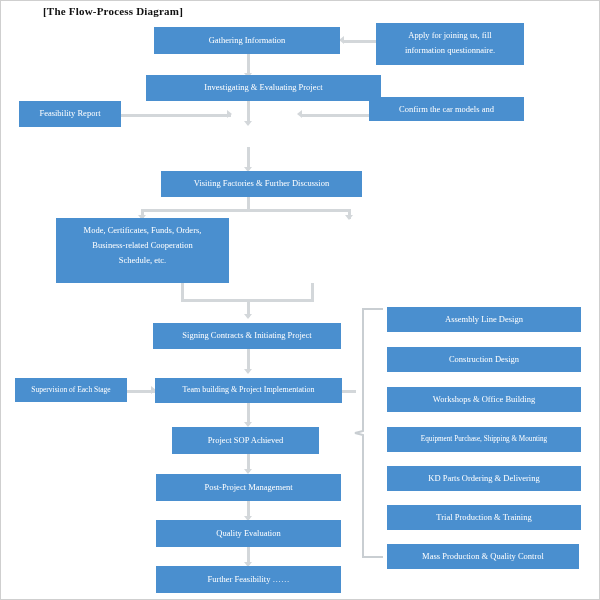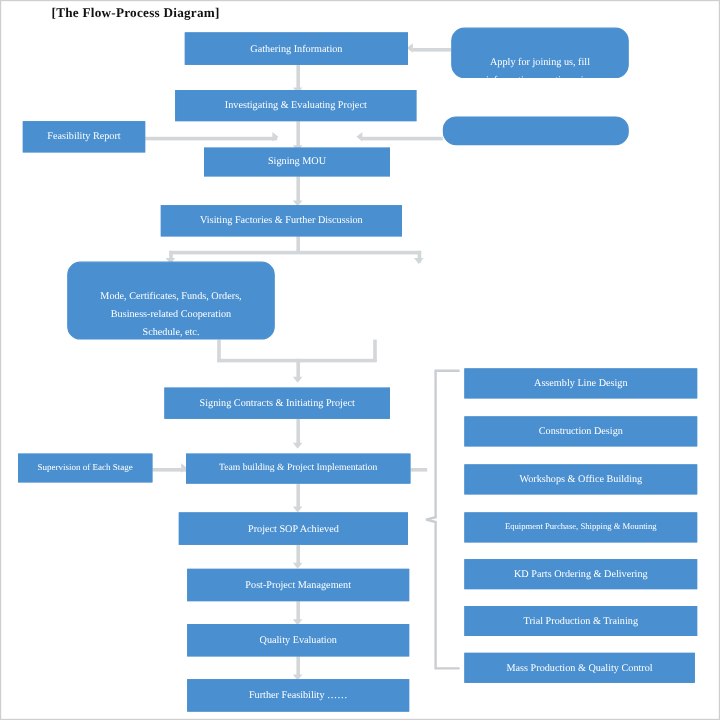--- a/index.html
+++ b/index.html
@@ -41,22 +41,21 @@
     align-items: center;
     justify-content: center;
     text-align: center;
     box-sizing: border-box;
     padding: 2px 4px;
     line-height: 1.55;
     border: 1px solid #4a8fcf;
   }
   .node.multi {
     display: block;
-    padding-top: 20px;
-    border-radius: 11px;
+    padding-top: 4px;
   }
   .node.multi .ln {
     display: block;
     text-align: center;
     line-height: 1.75;
   }
   .conn {
     position: absolute;
     background: #d3d7da;
   }
@@ -154,61 +153,58 @@
 
   <div class="node" style="left:153px; top:26px; width:186px; height:27px;">
     <span>Gathering Information</span>
   </div>
 
   <div class="node multi" style="left:375px; top:22px; width:148px; height:42px;">
     <span class="ln">Apply for joining us, fill</span>
     <span class="ln">information questionnaire.</span>
   </div>
 
-  <div class="node" style="left:145px; top:74px; width:201px; height:26px;">
+  <div class="node" style="left:145px; top:74px; width:235px; height:26px;">
     <span>Investigating &amp; Evaluating Project</span>
   </div>
 
   <div class="node" style="left:18px; top:100px; width:102px; height:26px;">
     <span>Feasibility Report</span>
   </div>
 
-  <div class="node" style="left:169px; top:122px; width:155px; height:24px;">
-    <span>Signing MOU</span>
-  </div>
 
   <div class="node multi" style="left:368px; top:96px; width:155px; height:24px;">
     <span class="ln">Confirm the car models and</span>
     <span class="ln">cooperation way.</span>
   </div>
 
-  <div class="node" style="left:133px; top:170px; width:201px; height:26px;">
+  <div class="node" style="left:160px; top:170px; width:201px; height:26px;">
     <span>Visiting Factories &amp; Further Discussion</span>
   </div>
 
   <div class="node multi" style="left:55px; top:217px; width:173px; height:65px;">
     <span class="ln">Mode, Certificates, Funds, Orders,</span>
     <span class="ln">Business-related Cooperation</span>
     <span class="ln">Schedule, etc.</span>
   </div>
 
 
-  <div class="node" style="left:136px; top:322px; width:188px; height:26px;">
+  <div class="node" style="left:152px; top:322px; width:188px; height:26px;">
     <span>Signing Contracts &amp; Initiating Project</span>
   </div>
 
   <div class="node" style="left:14px; top:377px; width:112px; height:24px; font-size:7.5px;">
     <span>Supervision of Each Stage</span>
   </div>
 
   <div class="node" style="left:154px; top:377px; width:187px; height:25px; font-size:8px;">
     <span>Team building &amp; Project Implementation</span>
   </div>
 
-  <div class="node" style="left:148px; top:426px; width:191px; height:27px;">
+  <div class="node" style="left:171px; top:426px; width:147px; height:27px;">
     <span>Project SOP Achieved</span>
   </div>
 
   <div class="node" style="left:155px; top:473px; width:185px; height:27px;">
     <span>Post-Project Management</span>
   </div>
 
   <div class="node" style="left:155px; top:519px; width:185px; height:27px;">
     <span>Quality Evaluation</span>
   </div>

